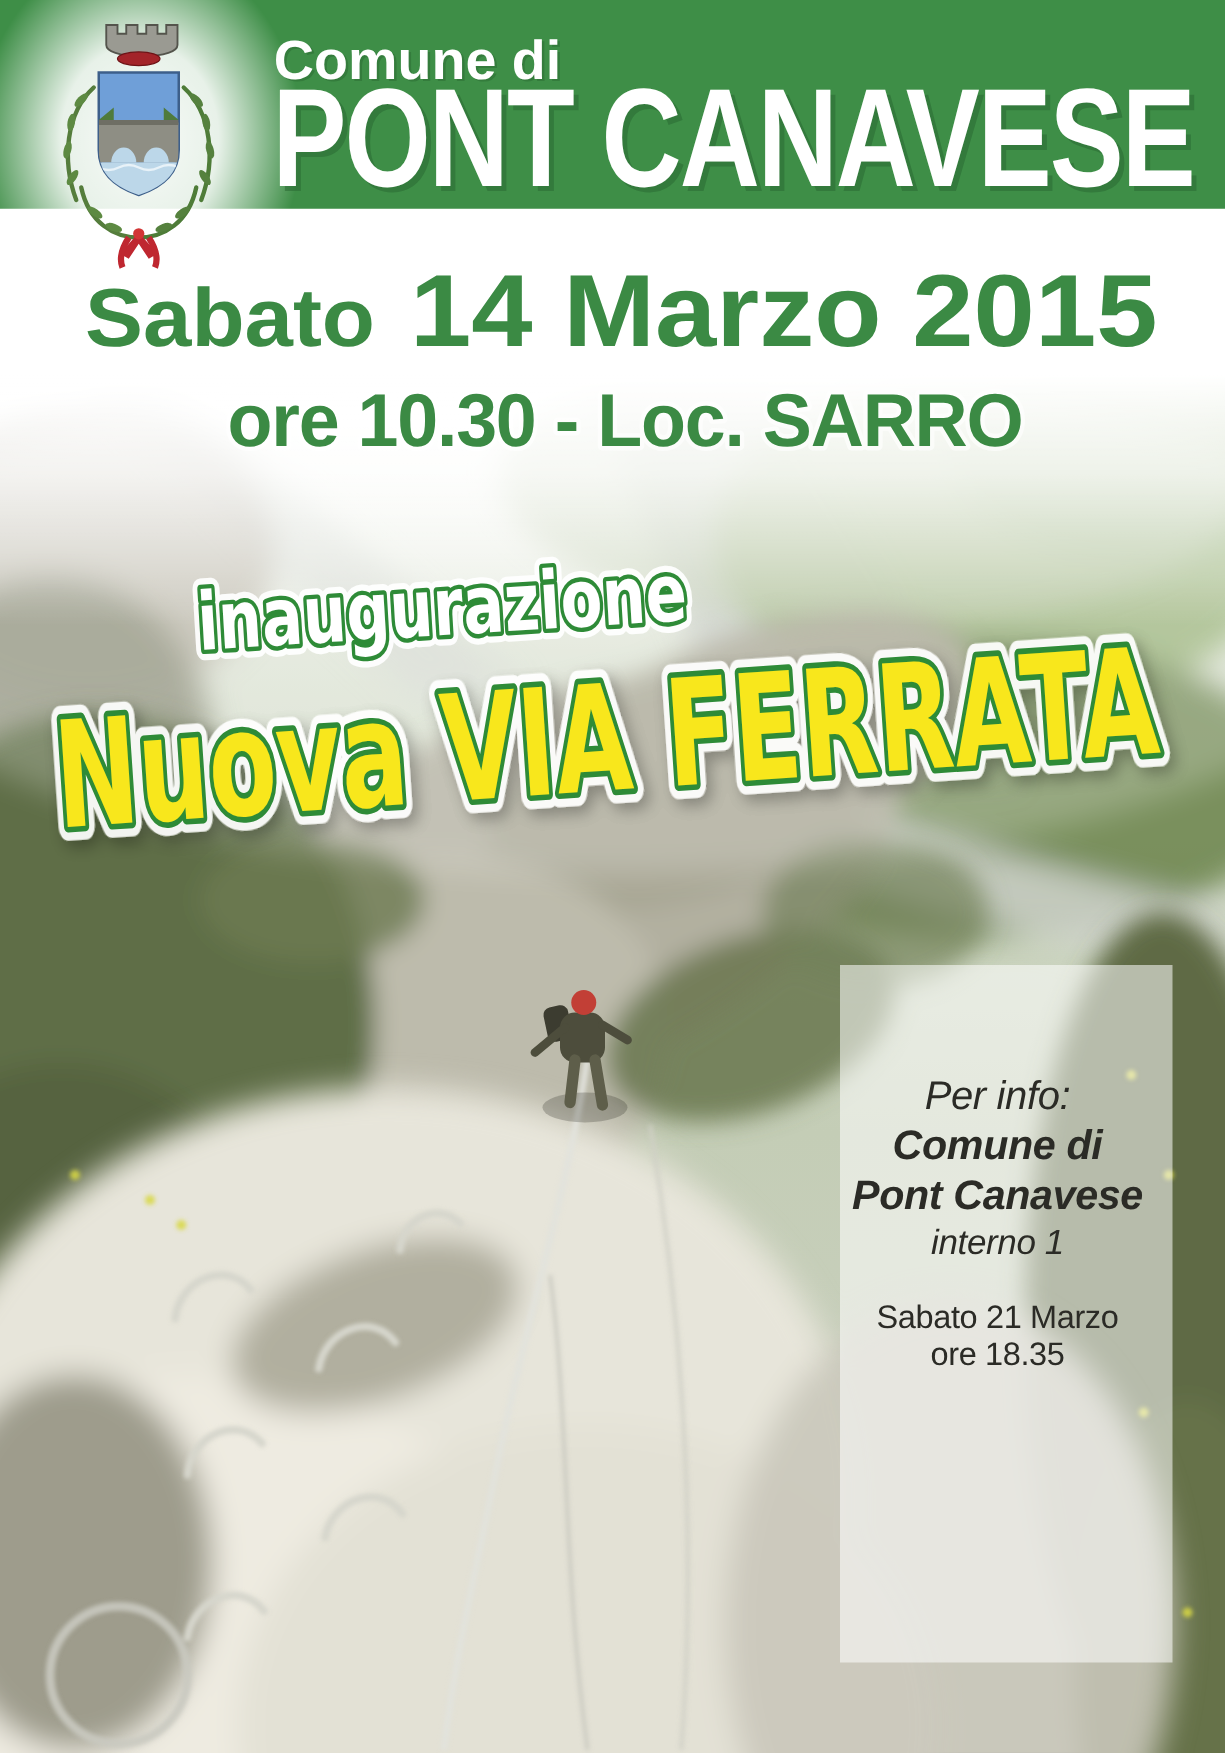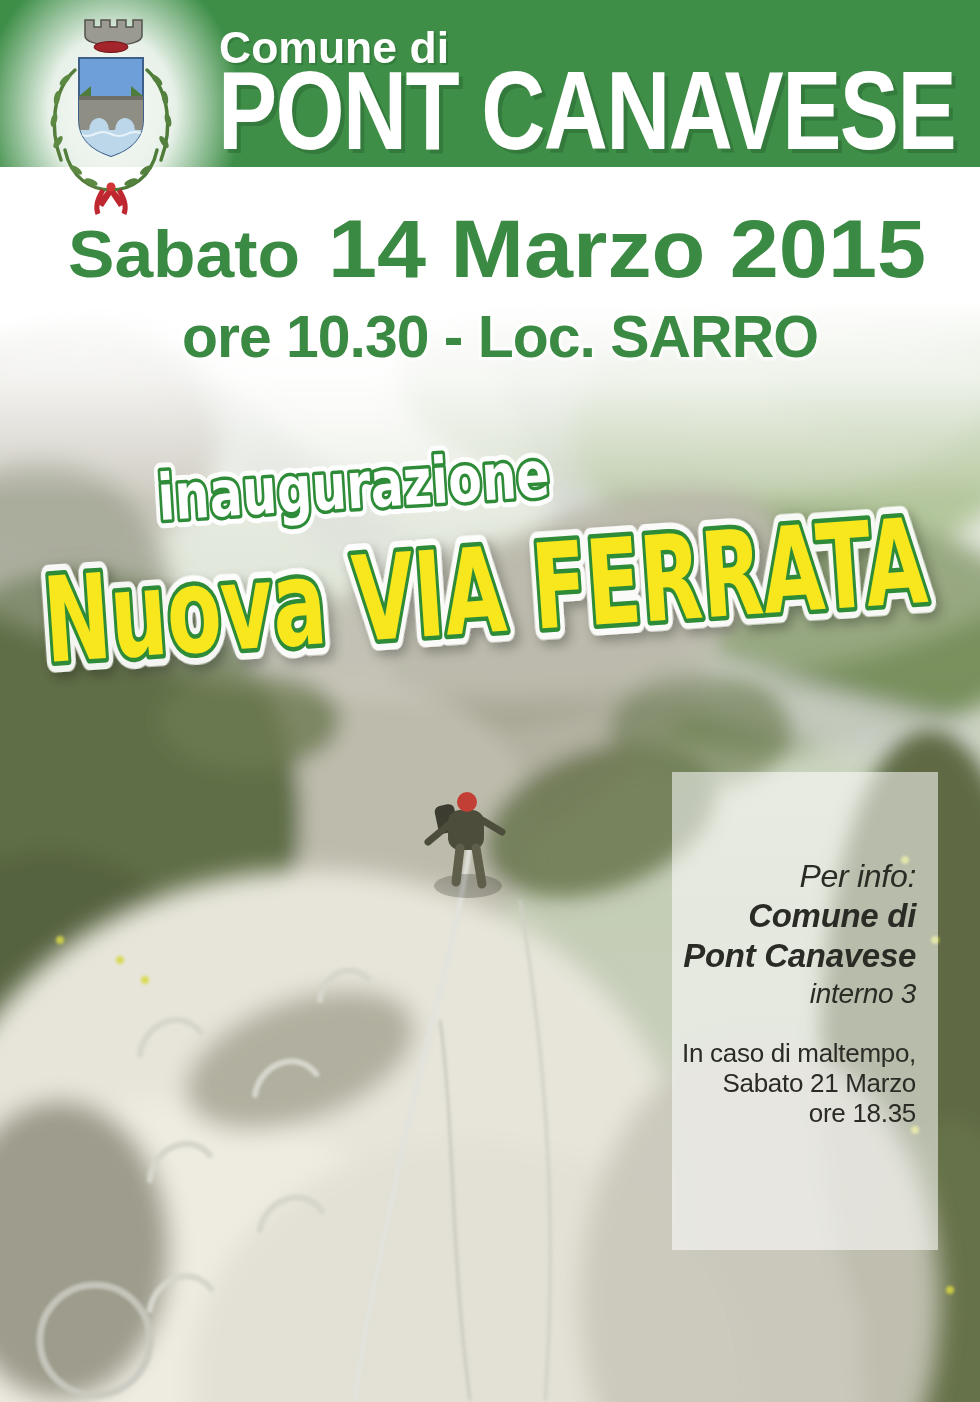--- a/index.html
+++ b/index.html
@@ -26,24 +26,24 @@
   
   .headlines{position:absolute;left:0;top:0;z-index:6;pointer-events:none;}
   .hl1{font:700 64px "DejaVu Sans",sans-serif;}
   .hl2{font:700 118px "DejaVu Sans",sans-serif;}
   .halo1{fill:none;stroke:#ffffff;stroke-width:17;stroke-linejoin:round;opacity:.92;}
   .main1{fill:#ffffff;stroke:#2E8B37;stroke-width:7;stroke-linejoin:round;paint-order:stroke fill;}
   .halo2{fill:none;stroke:#ffffff;stroke-width:22;stroke-linejoin:round;opacity:.92;}
   .main2{fill:#F8E71C;stroke:#2E8B37;stroke-width:9;stroke-linejoin:round;paint-order:stroke fill;}
   
   .info-panel{
-    position:absolute;left:672px;top:772px;width:266px;height:478px;z-index:7;
+    position:absolute;left:672px;top:772px;width:266px;height:558px;z-index:7;
     background:rgba(255,255,255,0.55);
     box-sizing:border-box;padding:84px 22px 0 8px;
-    text-align:right;color:#2B2B26;
+    text-align:center;color:#2B2B26;
   }
   .info-panel p{margin:0;letter-spacing:-0.3px;}
   .ip-head{font:italic 400 32px/40px "Liberation Sans",sans-serif;}
   .ip-org{font:italic 700 33px/40px "Liberation Sans",sans-serif;}
   .ip-phone{font:italic 400 32px/40px "Liberation Sans",sans-serif;}
   .ip-ext{font:italic 400 28px/36px "Liberation Sans",sans-serif;}
   .ip-gap{height:26px;}
   .ip-notice{font:400 26px/30px "Liberation Sans",sans-serif;}
 </style>
 </head>
@@ -240,20 +240,19 @@
     <g transform="rotate(-3.9 488 632)">
       <text class="hl2 halo2" x="488" y="632" text-anchor="middle" textLength="884" lengthAdjust="spacingAndGlyphs" filter="url(#fShadow)" aria-hidden="true">Nuova VIA FERRATA</text>
       <text class="hl2 main2" x="488" y="632" text-anchor="middle" textLength="884" lengthAdjust="spacingAndGlyphs">Nuova VIA FERRATA</text>
     </g>
   </svg>
 
   <aside class="info-panel">
     <p class="ip-head">Per info:</p>
     <p class="ip-org">Comune di</p>
     <p class="ip-org">Pont Canavese</p>
-    <p class="ip-ext">interno 3</p>
+    <p class="ip-ext">interno 1</p>
     <div class="ip-gap"></div>
-    <p class="ip-notice">In caso di maltempo,</p>
     <p class="ip-notice">Sabato 21 Marzo</p>
     <p class="ip-notice">ore 18.35</p>
   </aside>
 
 </div>
 
 </body></html>

